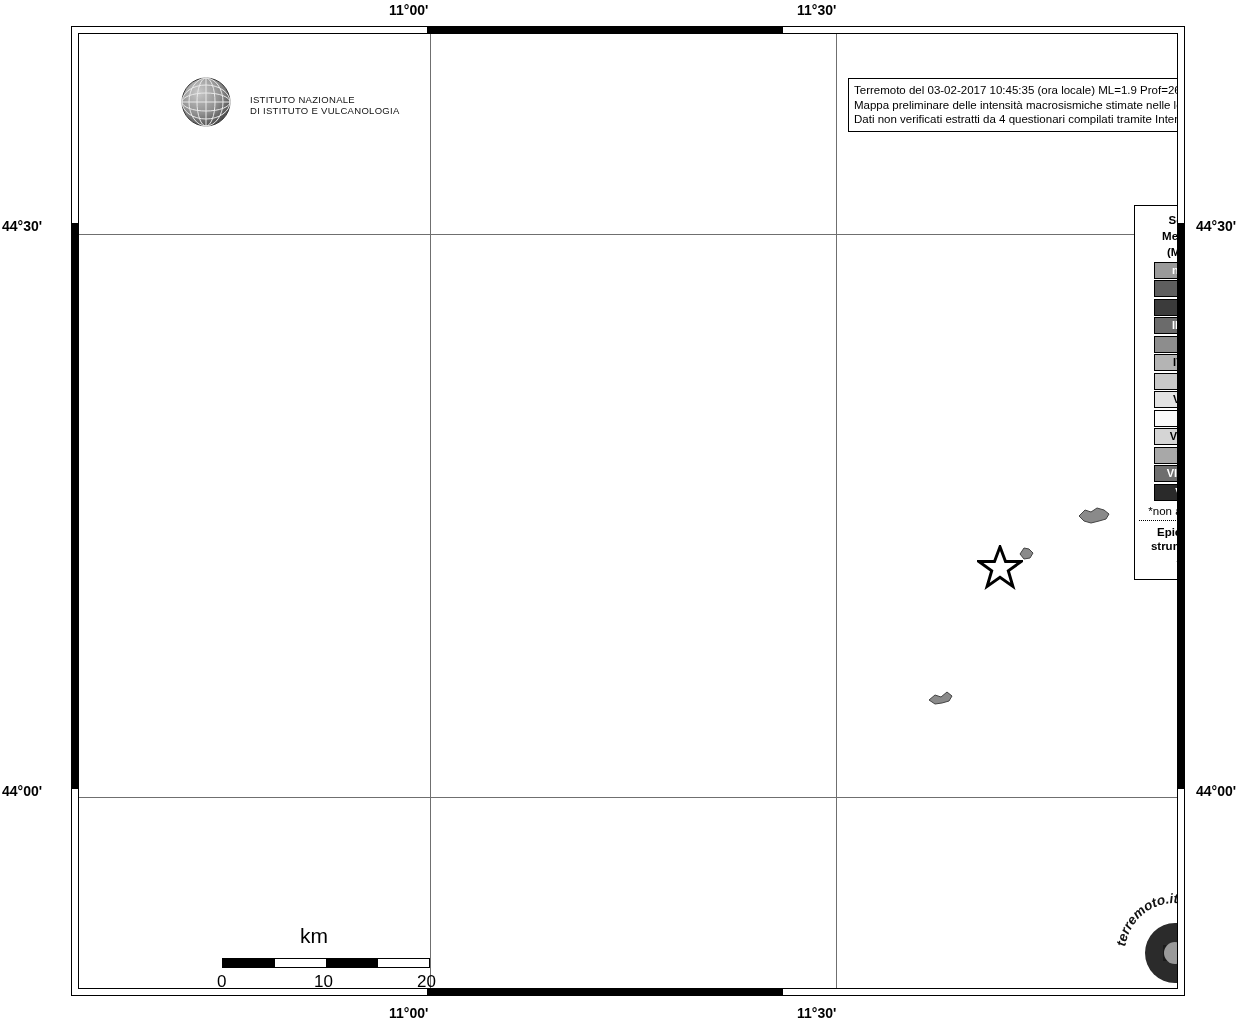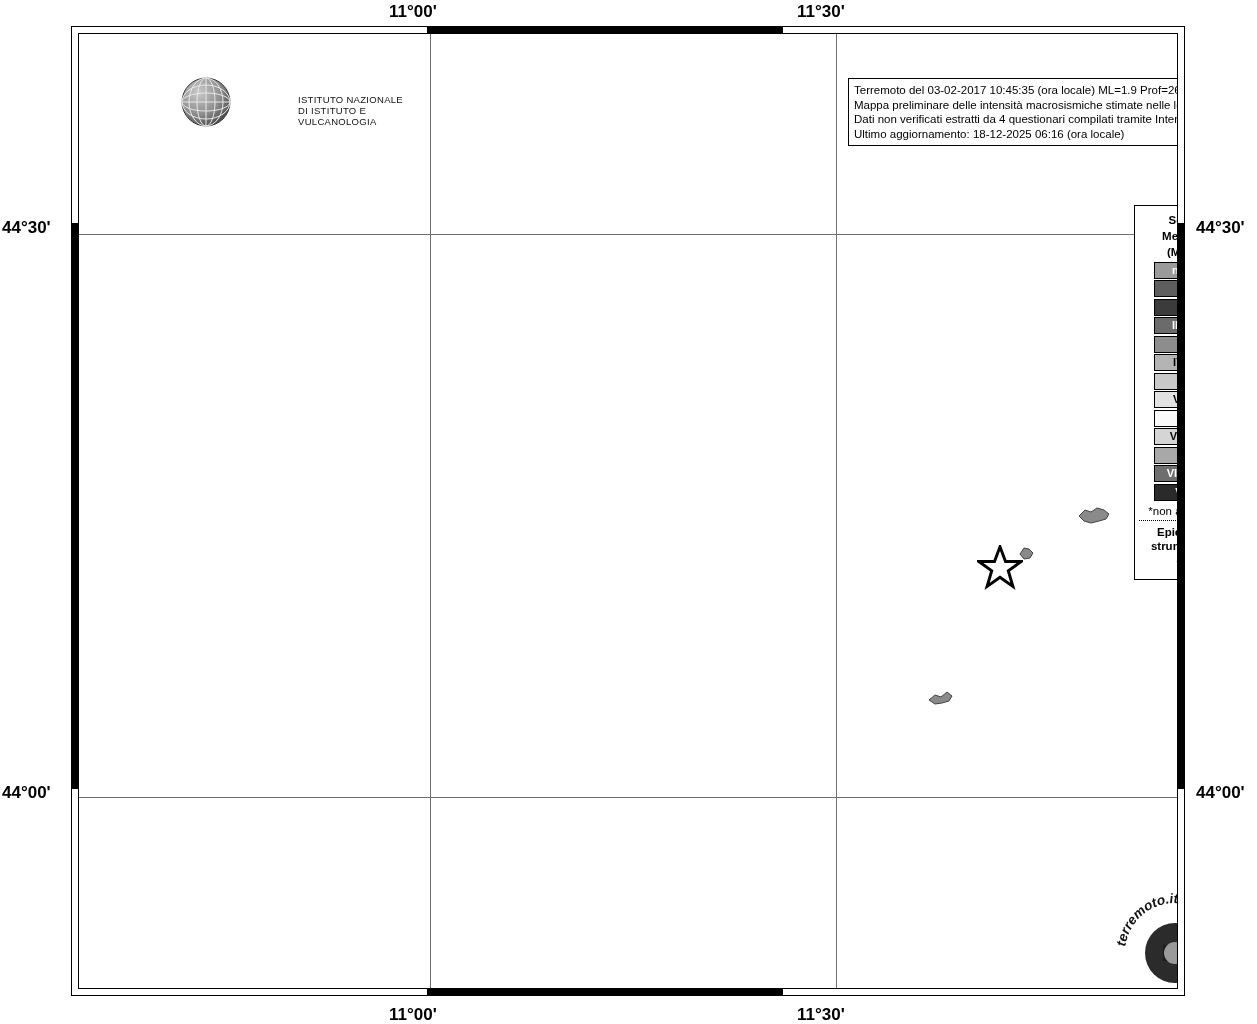--- a/index.html
+++ b/index.html
@@ -58,21 +58,21 @@
   .grat-h {
     position: absolute;
     left: 0; right: 0;
     height: 1px;
     background: #6f6f6f;
   }
 
   
   .axis-label {
     position: absolute;
-    font-size: 17px;
+    font-size: 14px;
     font-weight: bold;
     color: #000;
     white-space: nowrap;
   }
 
   
   #ingv-logo {
     position: absolute;
     left: 101px;
     top: 42px;
@@ -86,21 +86,20 @@
   }
   #ingv-text {
     position: absolute;
     left: 70px;
     top: 18px;
     font-size: 9.5px;
     line-height: 11px;
     letter-spacing: 0.3px;
     color: #111;
     font-family: "Liberation Sans", sans-serif;
-    margin-left: 48px;
   }
 
   
   #info-box {
     position: absolute;
     left: 769px;
     top: 44px;
     width: 388px;
     border: 1px solid #000;
     background: #fff;
@@ -276,21 +275,20 @@
       <div id="ingv-text">
         <div>ISTITUTO NAZIONALE</div>
         <div>DI ISTITUTO E VULCANOLOGIA</div>
       </div>
     </div>
 
     <div id="info-box">
       <div>Terremoto del 03-02-2017 10:45:35 (ora locale) ML=1.9 Prof=26 km</div>
       <div>Mappa preliminare delle intensità macrosismiche stimate nelle località</div>
       <div>Dati non verificati estratti da 4 questionari compilati tramite Internet.</div>
-      <div>Ultimo aggiornamento: 18-12-2025 06:16 (ora locale)</div>
     </div>
 
     <div id="legend">
       <div id="legend-title">
         <div>Scala</div>
         <div>Mercalli</div>
         <div>(MCS)</div>
       </div>
       <div id="legend-items">
           <div class="legend-swatch" style="background: rgb(154, 154, 154); color: rgb(255, 255, 255);">n.a.*</div>
@@ -309,20 +307,32 @@
         </div>
       <div id="legend-note">*non avvertito</div>
       <div id="legend-sep"></div>
       <div id="legend-epi-title">
         <div>Epicentro</div>
         <div>strumentale</div>
       </div>
       <div id="legend-epi-star">☆</div>
     </div>
 
+    <div id="scalebar">
+      <div id="scalebar-title">km</div>
+      <div id="scalebar-bars">
+        <span class="sb-dark" style="width:25%"></span>
+        <span class="sb-light" style="width:25%"></span>
+        <span class="sb-dark" style="width:25%"></span>
+        <span class="sb-light" style="width:25%"></span>
+      </div>
+      <div class="sb-tick" style="left:-3px;">0</div>
+      <div class="sb-tick" style="left:94px;">10</div>
+      <div class="sb-tick" style="left:197px;">20</div>
+    </div>
 
     <svg id="hsit-logo" viewBox="0 0 128 128">
       <defs>
         <path id="arcTop" d="M 14,64 A 50,50 0 0 1 114,64" fill="none"></path>
         <path id="arcBot" d="M 114,64 A 50,50 0 0 1 14,64" fill="none"></path>
       </defs>
       <circle cx="64" cy="64" r="30" fill="#2b2b2b"></circle>
       <polygon points="52,56 64,56 78,44 78,84 64,72 52,72" fill="#1b1b1b"></polygon>
       <circle cx="64" cy="64" r="11" fill="#9a9a9a"></circle>
       <circle cx="101" cy="71" r="11" fill="#2b2b2b"></circle>

